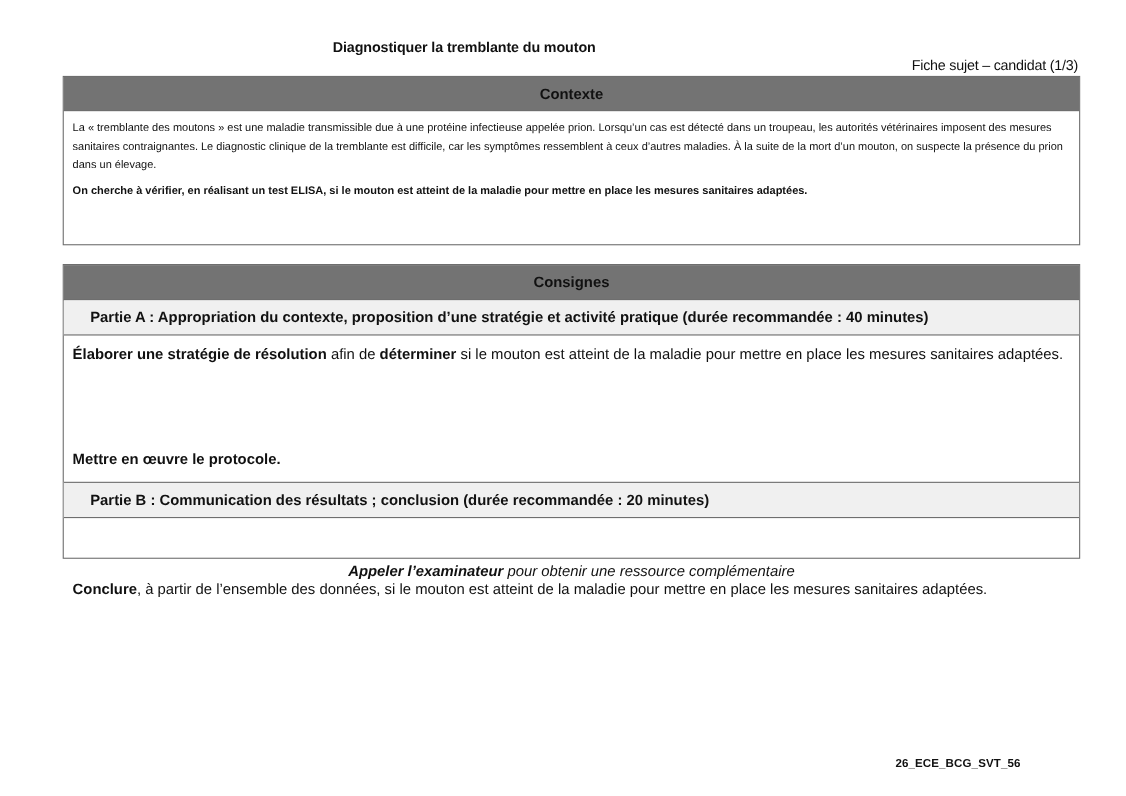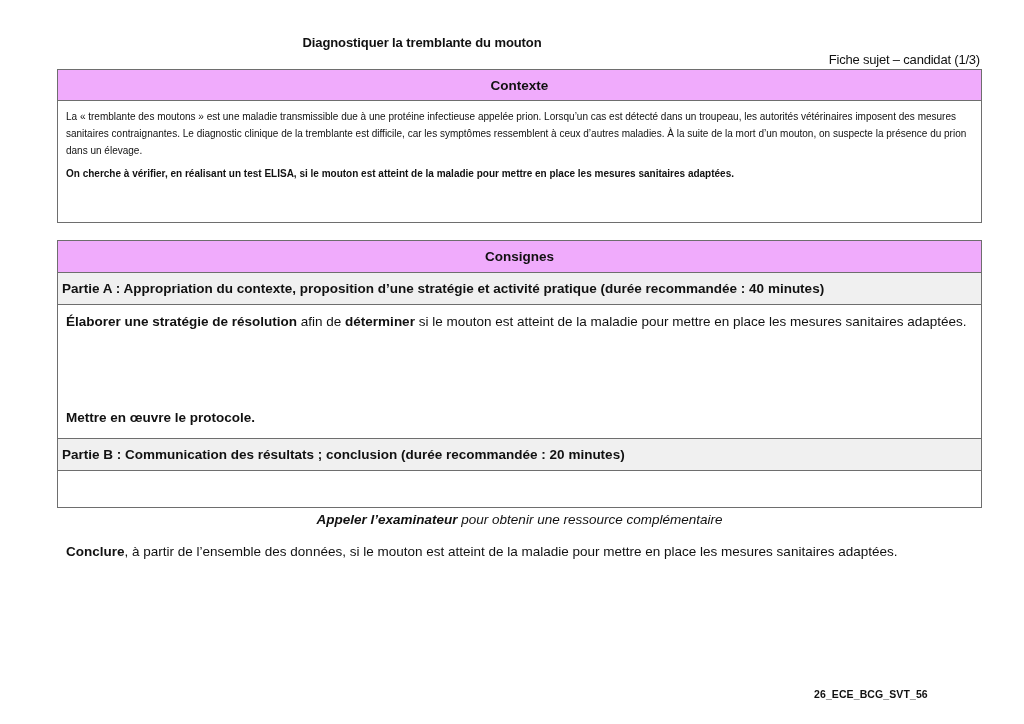--- a/index.html
+++ b/index.html
@@ -15,32 +15,32 @@
     position: absolute; right: 44px; top: 52px;
     font-size: 13px; letter-spacing: -0.2px;
   }
   .box {
     position: absolute; left: 57px; width: 925px;
     border: 1.5px solid #6e6e6e; box-sizing: border-box;
   }
   .box-context { top: 69px; height: 154px; }
   .box-consignes { top: 240px; height: 268px; }
   .hdr {
-    background: #f0abfc; border-bottom: 1.5px solid #6e6e6e;
+    background: #737373; border-bottom: 1.5px solid #6e6e6e;
     text-align: center; font-weight: bold; font-size: 13.5px;
     display: flex; align-items: center; justify-content: center;
   }
   .box-context .hdr { height: 30px; }
   .box-consignes .hdr { height: 31px; }
   .body-text { font-size: 10px; line-height: 17px; padding: 0 8px; }
   .ctx-body { padding-top: 7px; }
   .ctx-body p { margin: 0 0 6px 0; }
   .partie {
     background: #f0f0f0; border-bottom: 1.5px solid #6e6e6e;
-    font-weight: bold; font-size: 13.5px; padding: 0 4px;
+    font-weight: bold; font-size: 13.5px; padding: 0 24px;
     display: flex; align-items: center; height: 31px;
   }
   .partie-b { border-top: 1.5px solid #6e6e6e; }
   .sec-a { height: 133px; position: relative; }
   .sec-b { position: relative; height: 94px; }
   .line { position: absolute; left: 8px; right: 8px; font-size: 13.5px; line-height: 17px; }
   .center { text-align: center; font-style: italic; }
   b { font-weight: bold; }
   .ref {
     position: absolute; left: 814px; top: 688px;
@@ -66,17 +66,17 @@
 
   <div class="partie">Partie A : Appropriation du contexte, proposition d’une stratégie et activité pratique (durée recommandée : 40 minutes)</div>
   <div class="sec-a">
     <div class="line" style="top:8px;"><b>Élaborer une stratégie de résolution</b><span> afin de </span><b>déterminer</b><span> si le mouton est atteint de la maladie pour mettre en place les mesures sanitaires adaptées.</span></div>
     <div class="line" style="top:104px;"><b>Mettre en œuvre le protocole.</b></div>
   </div>
 
   <div class="partie partie-b">Partie B : Communication des résultats ; conclusion (durée recommandée : 20 minutes)</div>
   <div class="sec-b">
     <div class="line center" style="top:40px;"><b>Appeler l’examinateur</b><span> pour obtenir une ressource complémentaire</span></div>
-    <div class="line" style="top:72px;"><b>Conclure</b><span>, à partir de l’ensemble des données, si le mouton est atteint de la maladie pour mettre en place les mesures sanitaires adaptées.</span></div>
+    <div class="line" style="top:56px;"><b>Conclure</b><span>, à partir de l’ensemble des données, si le mouton est atteint de la maladie pour mettre en place les mesures sanitaires adaptées.</span></div>
   </div>
 </div>
 
 <div class="ref">26_ECE_BCG_SVT_56</div>
 
 </body></html>

